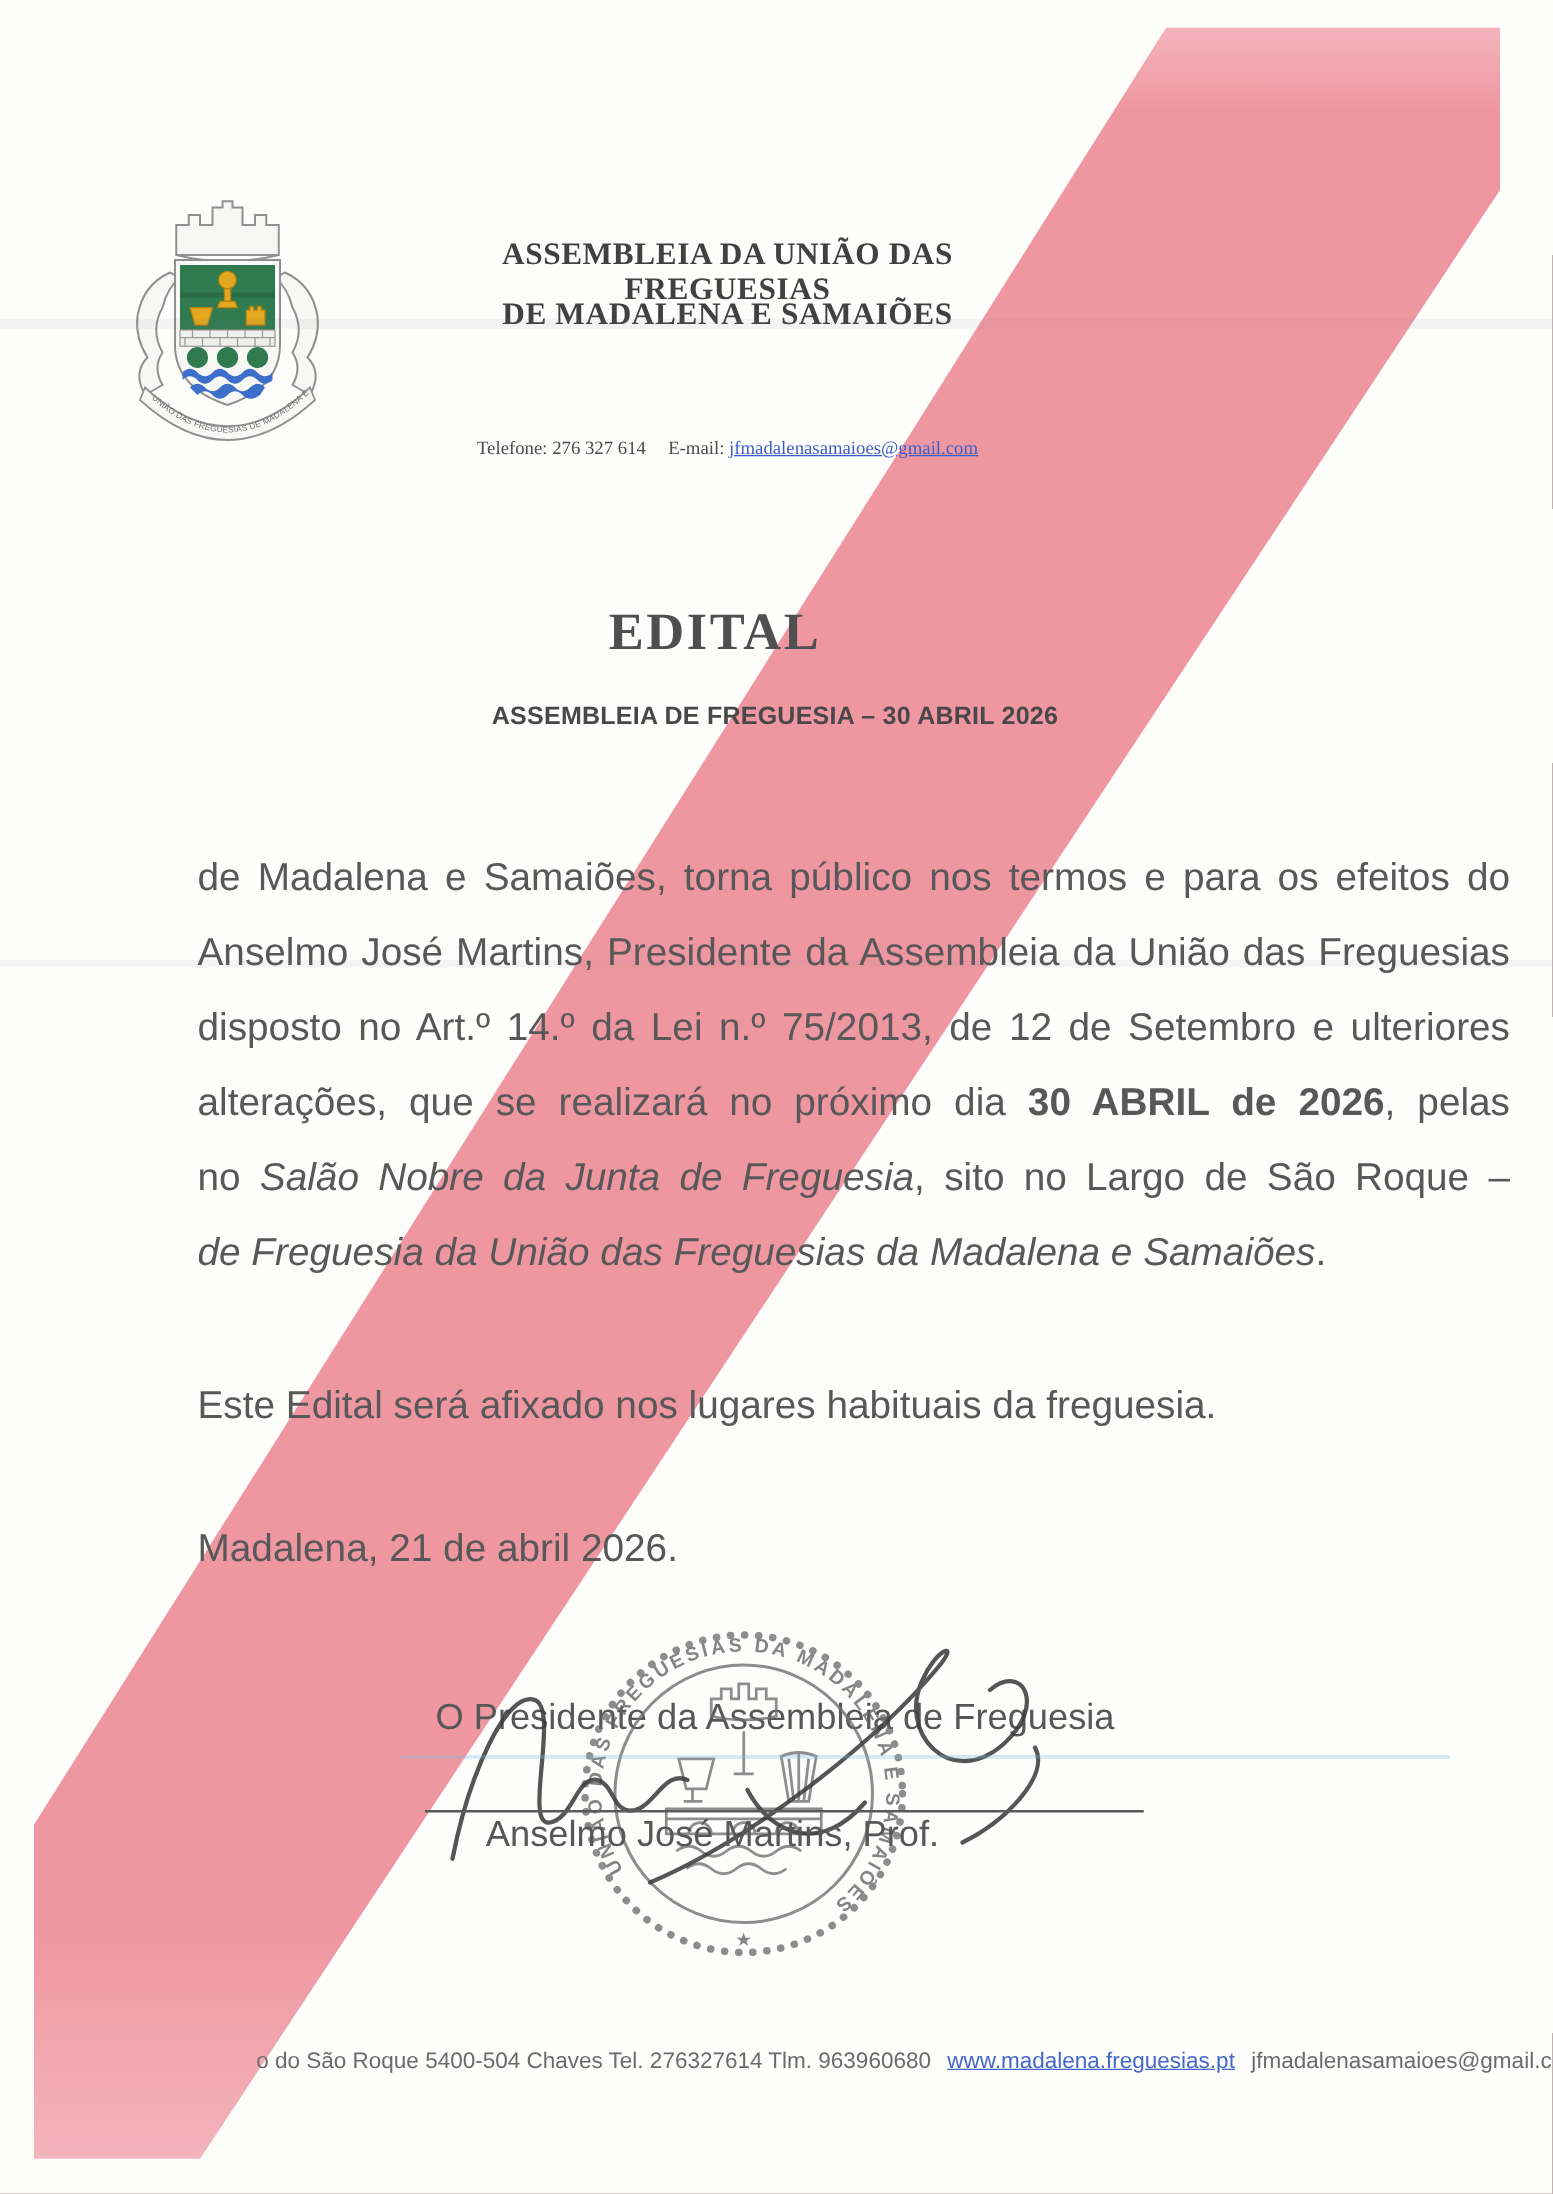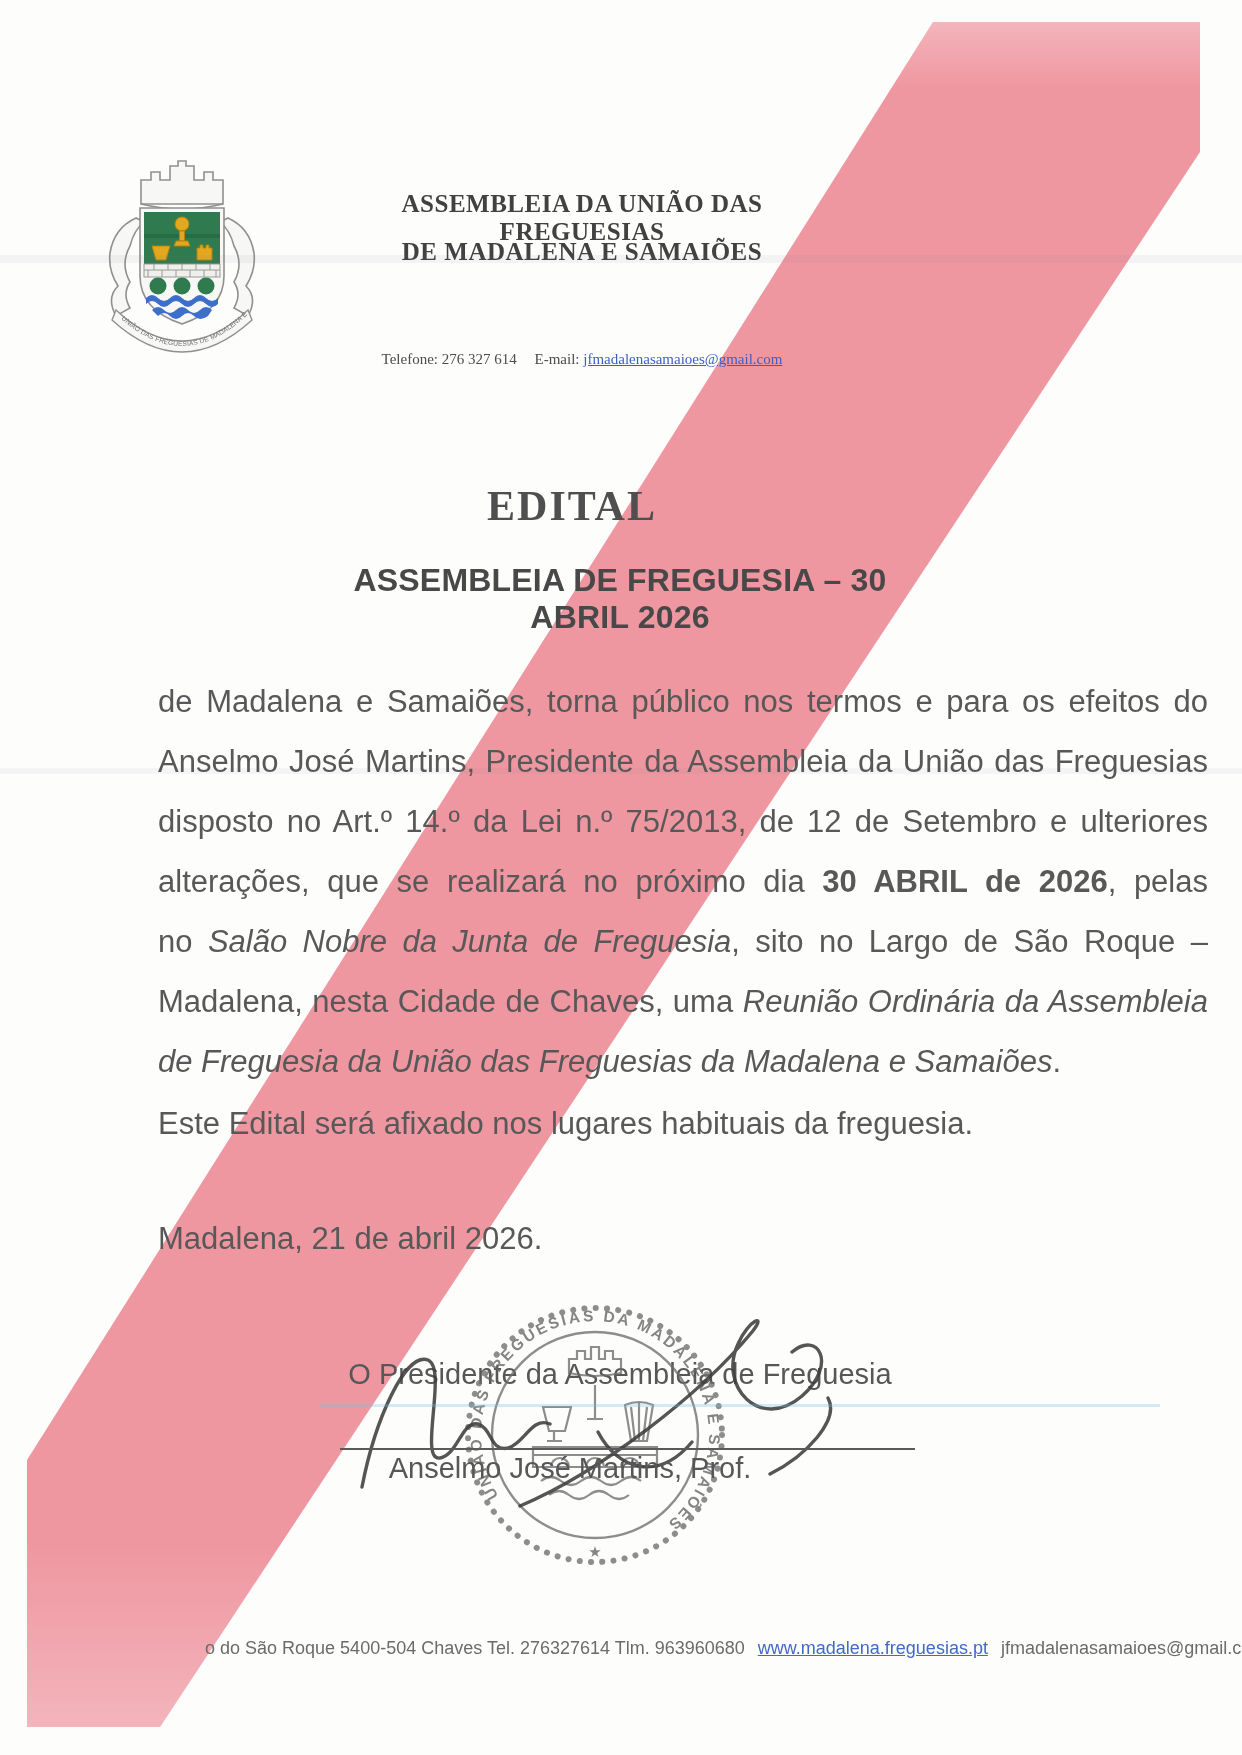--- a/index.html
+++ b/index.html
@@ -34,21 +34,21 @@
   .addr .gap{display:inline-block;width:42px;}
   .phoneline{left:282px;top:351px;width:600px;text-align:center;
     font-family:"Liberation Serif",serif;font-size:15px;color:#4c4c4c;}
   .phoneline .sp{display:inline-block;width:14px;}
   a.email-link{color:#3b5ec6;text-decoration:underline;cursor:pointer;}
   
   .title{left:322px;top:482px;width:500px;text-align:center;
     font-family:"Liberation Serif",serif;font-weight:bold;font-size:42px;
     letter-spacing:2px;color:#4f4f4f;}
   .subtitle{left:345px;top:562px;width:550px;text-align:center;
-    font-weight:bold;font-size:32px;color:#484848;letter-spacing:.2px;}
+    font-weight:bold;font-size:20px;color:#484848;letter-spacing:.2px;}
   
   .body{left:158px;top:672px;width:1050px;font-size:31px;color:#585858;}
   .bline{height:60px;line-height:60px;white-space:nowrap;}
   .bline.just{text-align:justify;text-align-last:justify;white-space:normal;height:60px;overflow:hidden;}
   .seg-i{font-style:italic;}
   .seg-bi{font-weight:bold;}
   .para2{left:158px;top:1094px;width:1050px;font-size:31px;line-height:60px;color:#585858;}
   .dateline{left:158px;top:1209px;width:700px;font-size:31px;line-height:60px;color:#585858;}
   
   .roleline{left:345px;top:1358px;width:550px;text-align:center;font-size:29px;color:#575757;}
@@ -127,21 +127,20 @@
 
   <div class="layer title">EDITAL</div>
   <div class="layer subtitle">ASSEMBLEIA DE FREGUESIA – 30 ABRIL 2026</div>
 
   <div class="layer body">
     <div class="bline just"><span>de Madalena e Samaiões, torna público nos termos e para os efeitos do</span></div>
     <div class="bline just"><span>Anselmo José Martins, Presidente da Assembleia da União das Freguesias</span></div>
     <div class="bline just"><span>disposto no Art.º 14.º da Lei n.º 75/2013, de 12 de Setembro e ulteriores</span></div>
     <div class="bline just"><span>alterações, que se realizará no próximo dia </span><span class="seg-bi">30 ABRIL de 2026</span><span>, pelas </span></div>
     <div class="bline just"><span>no </span><span class="seg-i">Salão Nobre da Junta de Freguesia</span><span>, sito no Largo de São Roque –</span></div>
-    <div class="bline just"><span>Madalena, nesta Cidade de Chaves, uma </span><span class="seg-i">Reunião Ordinária da Assembleia</span></div>
     <div class="bline"><span class="seg-i">de Freguesia da União das Freguesias da Madalena e Samaiões</span><span>.</span></div>
   </div>
 
   <div class="layer para2">Este Edital será afixado nos lugares habituais da freguesia.</div>
   <div class="layer dateline">Madalena, 21 de abril 2026.</div>
 
   <div class="layer roleline">O Presidente da Assembleia de Freguesia</div>
 
   <svg class="layer stamp" viewBox="-140 -140 280 280" xmlns="http://www.w3.org/2000/svg">
     <circle r="127" fill="none" stroke="#6e6e6e" stroke-width="6" stroke-dasharray="0.1 11.2" stroke-linecap="round"></circle>

